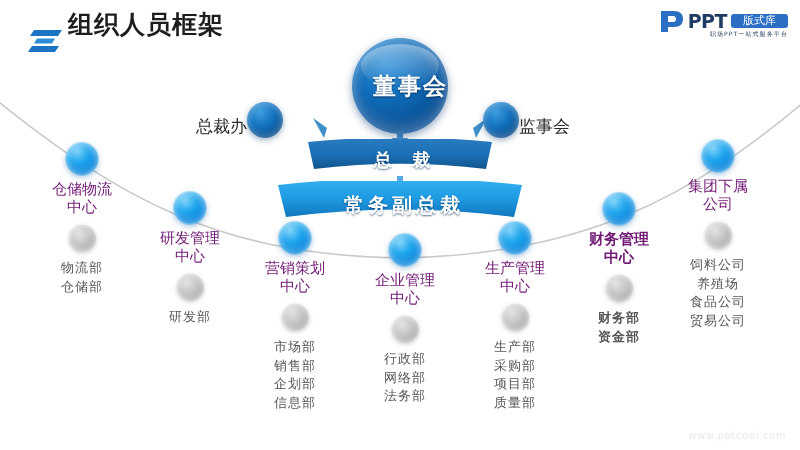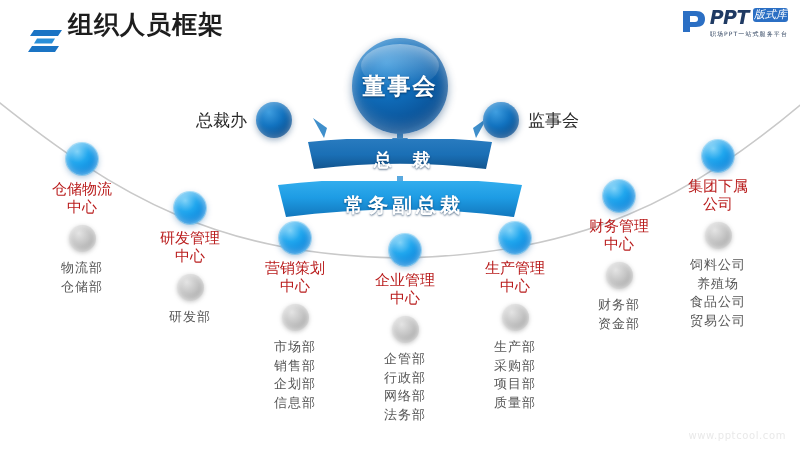--- a/index.html
+++ b/index.html
@@ -23,66 +23,66 @@
   }
   #page-title {
     position: absolute; left: 68px; top: 8px;
     font-size: 25px; font-weight: bold; color: #1d1d1d;
     letter-spacing: 1px; white-space: nowrap;
   }
 
   
   #brand {
     position: absolute; right: 12px; top: 8px;
-    display: flex; align-items: flex-start; gap: 4px; font-style: italic;
+    display: flex; align-items: center; gap: 4px;
   }
   #brand-p { width: 26px; height: 26px; }
   #brand-ppt {
     font-size: 19px; font-weight: bold; color: #1f3a63;
     letter-spacing: -0.5px; line-height: 19px;
   }
   #brand-badge {
     background: #2b6fc4; color: #fff; font-size: 11px;
-    padding: 1px 1px; border-radius: 3px; line-height: 12px;
+    padding: 1px 12px; border-radius: 3px; line-height: 12px;
     letter-spacing: 0px;
   }
   #brand-sub {
     position: absolute; right: 12px; top: 30px;
     font-size: 6px; color: #2b3f5c; letter-spacing: 1.1px;
     white-space: nowrap;
   }
 
   
   #arc-layer { position: absolute; inset: 0; }
 
   
   #board-circle {
     position: absolute; left: 352px; top: 38px;
     width: 96px; height: 96px; border-radius: 50%;
     background: radial-gradient(circle at 36% 26%, #2b8fd8 0%, #0f6bb8 38%, #0a4f93 72%, #0d5ea8 100%);
     box-shadow: 0 3px 9px rgba(10,60,110,.45),
                 inset 0 -7px 14px rgba(255,255,255,.22),
                 inset 0 7px 12px rgba(255,255,255,.30);
-    display: flex; align-items: center; justify-content: center;
+    display: flex; align-items: center; justify-content: flex-end;
   }
   #board-circle::after {
     content: ""; position: absolute; left: 9%; top: 6%;
     width: 82%; height: 46%; border-radius: 50%;
     background: linear-gradient(180deg, rgba(255,255,255,.40), rgba(255,255,255,0));
     pointer-events: none;
   }
   #board-label {
     position: relative; z-index: 2;
     color: #ffffff; font-size: 23px; font-weight: bold;
     letter-spacing: 2px;
     text-shadow: 0 1px 2px rgba(0,40,80,.8);
   }
 
   .side-node {
-    position: absolute; display: flex; align-items: center; gap: 9px;
+    position: absolute; display: flex; align-items: flex-end; 
   }
   .side-bubble {
     width: 36px; height: 36px; border-radius: 50%;
     background: radial-gradient(circle at 36% 28%, #3f9ee0 0%, #1273c0 40%, #0a4c8c 78%, #0e5da2 100%);
     box-shadow: 0 2px 6px rgba(10,60,110,.40),
                 inset 0 -3px 7px rgba(255,255,255,.22),
                 inset 0 3px 6px rgba(255,255,255,.30);
     flex: 0 0 auto;
   }
   .side-text {
@@ -109,21 +109,21 @@
   .branch-bubble {
     width: 32px; height: 32px; border-radius: 50%;
     margin: 0 auto;
     background: radial-gradient(circle at 35% 27%, #7fd2f8 0%, #21a7ee 35%, #0a86dc 70%, #1aa3ea 100%);
     box-shadow: 0 2px 6px rgba(10,90,160,.40),
                 inset 0 -3px 7px rgba(255,255,255,.30),
                 inset 0 3px 6px rgba(255,255,255,.40),
                 0 0 0 1px rgba(120,215,255,.55);
   }
   .branch-title {
-    margin-top: 6px; font-size: 15px; color: #b91c1c; line-height: 1.18;
+    margin-top: 6px; font-size: 15px; color: #701a75; line-height: 1.18;
     white-space: pre-line;
   }
   .branch-dot {
     width: 27px; height: 27px; border-radius: 50%;
     margin: 9px auto 0;
     background: radial-gradient(circle at 36% 30%, #e4e4e4 0%, #c3c3c3 45%, #a9a9a9 75%, #cfcfcf 100%);
     box-shadow: 0 1px 4px rgba(120,120,120,.40),
                 inset 0 -2px 5px rgba(255,255,255,.55),
                 inset 0 2px 5px rgba(255,255,255,.45);
   }
@@ -249,41 +249,40 @@
       <div>信息部</div>
     </div>
   </div>
 
   <div class="branch" style="left:335px; top:234px;">
     <div class="branch-bubble"></div>
     <div class="branch-title">企业管理
 中心</div>
     <div class="branch-dot"></div>
     <div class="branch-subs">
-      <div>企管部</div>
       <div>行政部</div>
       <div>网络部</div>
       <div>法务部</div>
     </div>
   </div>
 
   <div class="branch" style="left:445px; top:222px;">
     <div class="branch-bubble"></div>
     <div class="branch-title">生产管理
 中心</div>
     <div class="branch-dot"></div>
     <div class="branch-subs">
       <div>生产部</div>
       <div>采购部</div>
       <div>项目部</div>
       <div>质量部</div>
     </div>
   </div>
 
-  <div class="branch" style="left:549px; top:180px;">
+  <div class="branch" style="left:549px; top:193px;font-weight:bold;">
     <div class="branch-bubble"></div>
     <div class="branch-title">财务管理
 中心</div>
     <div class="branch-dot"></div>
     <div class="branch-subs">
       <div>财务部</div>
       <div>资金部</div>
     </div>
   </div>
 

